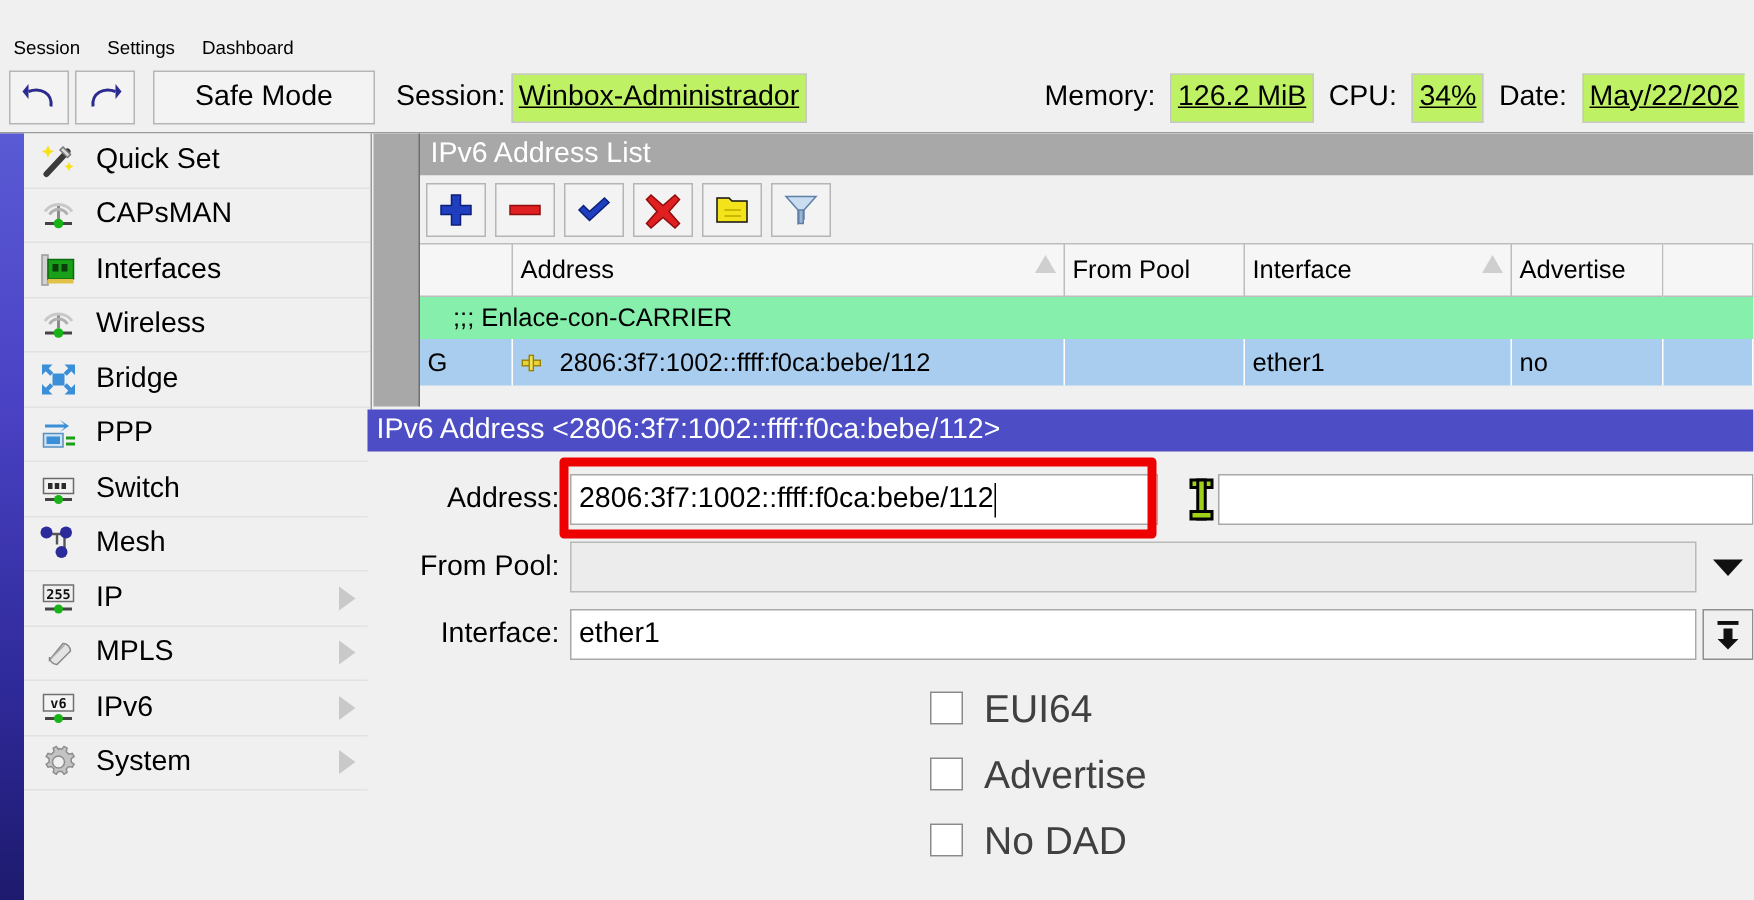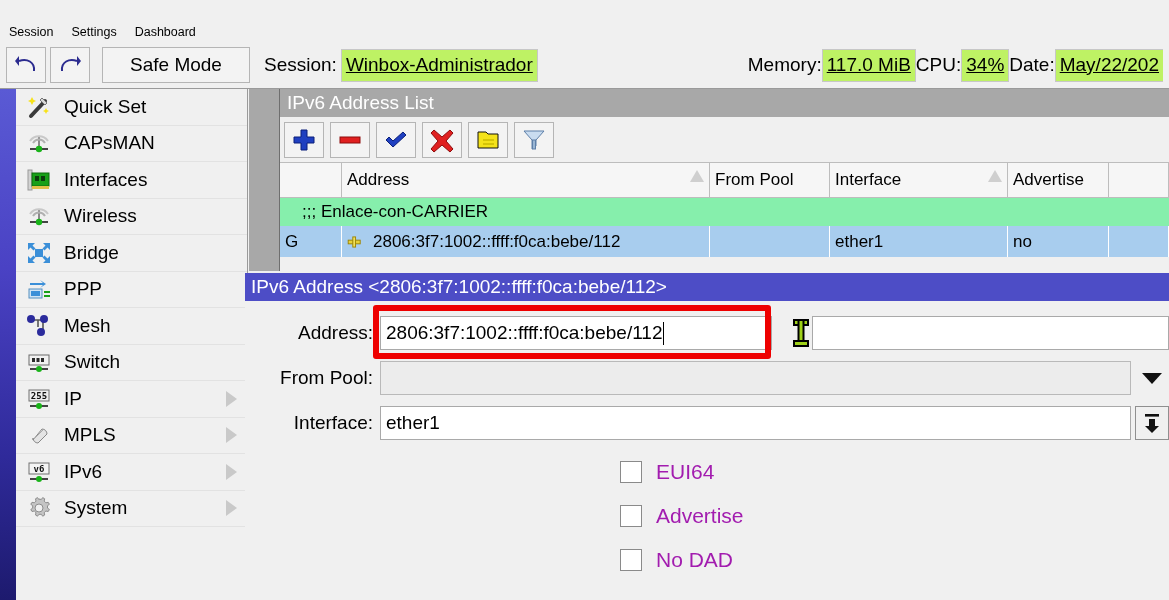--- a/index.html
+++ b/index.html
@@ -62,21 +62,21 @@
     display: flex; align-items: center; justify-content: center;
     font-size: 19px; color: #000; padding: 0 12px; margin-left: 8px;
   }
   .lbl { font-size: 19px; color: #000; white-space: nowrap; }
   .fieldbox {
     height: 33px; border: 1px solid #c7c7c7; background: #bef264;
     display: flex; align-items: center; padding: 0 4px;
     font-size: 19px; color: #000; white-space: nowrap; text-decoration: underline;
   }
   .tb-left { display: flex; align-items: center; gap: 4px; }
-  .tb-right { display: flex; align-items: center; gap: 0; margin-left: auto; padding-right: 0; }
+  .tb-right { display: flex; align-items: center; gap: 10px; margin-left: auto; padding-right: 0; }
 
   
   .vstrip {
     position: absolute; left: 0; top: 89px; width: 16px; height: 511px;
     background: linear-gradient(180deg, #5a5ad4 0%, #4a42c4 35%, #2f2a9a 72%, #1d1a6e 100%);
     overflow: hidden;
   }
 
   
   .sidebar {
@@ -155,21 +155,21 @@
   }
   .ibeam { width: 22px; height: 34px; margin-left: 18px; flex: none; display: flex; align-items: center; justify-content: center; }
   .tailinput { flex: 1; height: 34px; background: #ffffff; border: 1px solid #a9a9a9; margin-left: 0; }
   .arrowbtn-plain {
     width: 34px; height: 34px; display: flex; align-items: center; justify-content: center; flex: none;
   }
   .arrowbtn-box {
     width: 34px; height: 34px; border: 1px solid #8f8f8f; background: #f0f0f0;
     display: flex; align-items: center; justify-content: center; flex: none;
   }
-  .cbrow { display: flex; align-items: center; height: 44px; padding-left: 375px; font-size: 21px; color: #a21caf; text-align: center; }
+  .cbrow { display: flex; align-items: center; height: 44px; padding-left: 375px; font-size: 26px; color: #404040; text-align: center; }
   .cbox { width: 22px; height: 22px; border: 1px solid #8a8a8a; background: #ffffff; margin-right: 14px; flex: none; }
 </style>
 </head>
 <body>
 
 <div id="app">
 
 
   <div class="menubar">
     <div class="mi">Session</div>
@@ -190,21 +190,21 @@
           <path d="M20 7 L20 2 L24 7 L20 12 L20 8" fill="#2b2b8f"></path>
           <path d="M20 7 C12 4 4 8 5 17" stroke="#2b2b8f" stroke-width="2" fill="none"></path>
         </svg>
       </div>
       <div class="safemode">Safe Mode</div>
       <div class="lbl" style="margin-left:10px;">Session:</div>
       <div class="fieldbox">Winbox-Administrador</div>
     </div>
     <div class="tb-right">
       <div class="lbl">Memory:</div>
-      <div class="fieldbox">117.0 MiB</div>
+      <div class="fieldbox">126.2 MiB</div>
       <div class="lbl">CPU:</div>
       <div class="fieldbox">34%</div>
       <div class="lbl">Date:</div>
       <div class="fieldbox" style="border-right:none;">May/22/202</div>
     </div>
   </div>
 
   <div class="vstrip">
     
   </div>
@@ -279,47 +279,47 @@
       <span class="mic">
         <svg width="28" height="26" viewBox="0 0 28 26">
           <path d="M5 7 L18 7 L15 4 L21 8 L15 12 L18 9 L5 9 Z" fill="#3b8fd8"></path>
           <rect x="4" y="13" width="13" height="9" fill="#cfe3f5" stroke="#5590c0"></rect>
           <rect x="6" y="15" width="9" height="5" fill="#3b8fd8"></rect>
           <rect x="19" y="15" width="6" height="2" fill="#19a019"></rect>
           <rect x="19" y="19" width="6" height="2" fill="#19a019"></rect>
         </svg>
       </span>
       <span>PPP</span>
-    </div>
-
-    <div class="mitem">
-      <span class="mic">
-        <svg width="28" height="26" viewBox="0 0 28 26">
-          <path d="M7 7 L18 7 L18 18" stroke="#555" stroke-width="1.6" fill="none"></path>
-          <path d="M13 7 L13 14" stroke="#555" stroke-width="1.6" fill="none"></path>
-          <circle cx="6" cy="6" r="4" fill="#2b2b9c"></circle>
-          <circle cx="19" cy="6" r="4" fill="#2b2b9c"></circle>
-          <circle cx="16" cy="19" r="4" fill="#2b2b9c"></circle>
-        </svg>
-      </span>
-      <span>Mesh</span>
     </div>
 
     <div class="mitem">
       <span class="mic">
         <svg width="28" height="26" viewBox="0 0 28 26">
           <rect x="4" y="6" width="20" height="10" fill="#f2f2f2" stroke="#6a6a6a"></rect>
           <rect x="7" y="9" width="3" height="4" fill="#2a2a2a"></rect>
           <rect x="11.5" y="9" width="3" height="4" fill="#2a2a2a"></rect>
           <rect x="16" y="9" width="3" height="4" fill="#2a2a2a"></rect>
           <line x1="5" y1="20" x2="23" y2="20" stroke="#444" stroke-width="2"></line>
           <circle cx="14" cy="20" r="3" fill="#19b319"></circle>
         </svg>
       </span>
       <span>Switch</span>
+    </div>
+
+    <div class="mitem">
+      <span class="mic">
+        <svg width="28" height="26" viewBox="0 0 28 26">
+          <path d="M7 7 L18 7 L18 18" stroke="#555" stroke-width="1.6" fill="none"></path>
+          <path d="M13 7 L13 14" stroke="#555" stroke-width="1.6" fill="none"></path>
+          <circle cx="6" cy="6" r="4" fill="#2b2b9c"></circle>
+          <circle cx="19" cy="6" r="4" fill="#2b2b9c"></circle>
+          <circle cx="16" cy="19" r="4" fill="#2b2b9c"></circle>
+        </svg>
+      </span>
+      <span>Mesh</span>
     </div>
 
     <div class="mitem">
       <span class="mic">
         <svg width="28" height="26" viewBox="0 0 28 26">
           <rect x="4" y="4" width="20" height="11" fill="#efefef" stroke="#707070"></rect>
           <text x="14" y="13" font-family="DejaVu Sans Mono, monospace" font-size="9" font-weight="bold" text-anchor="middle" fill="#111">255</text>
           <line x1="5" y1="20" x2="23" y2="20" stroke="#444" stroke-width="2"></line>
           <circle cx="14" cy="20" r="3" fill="#19b319"></circle>
         </svg>

